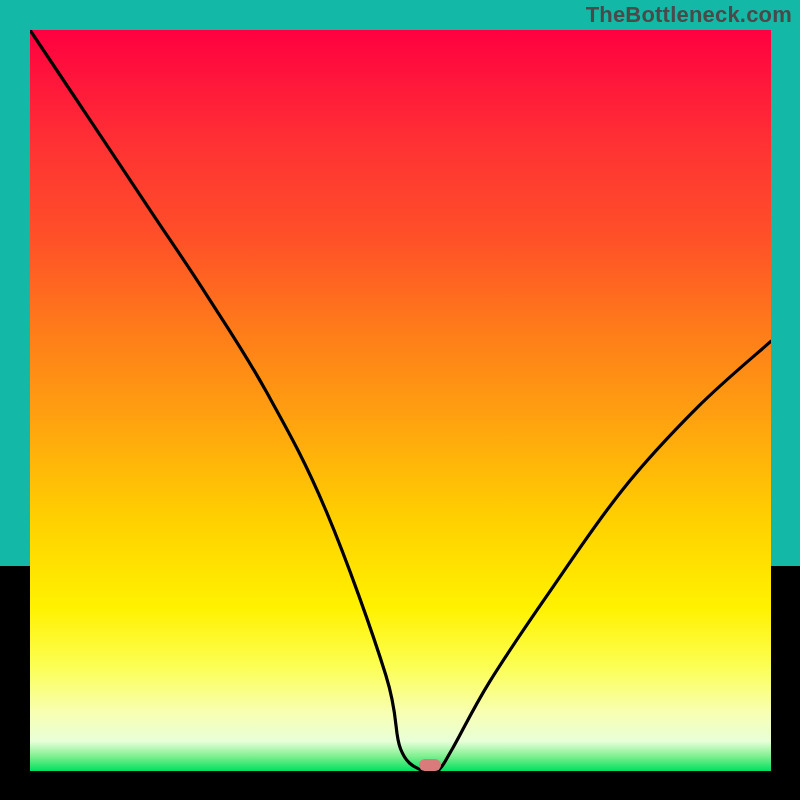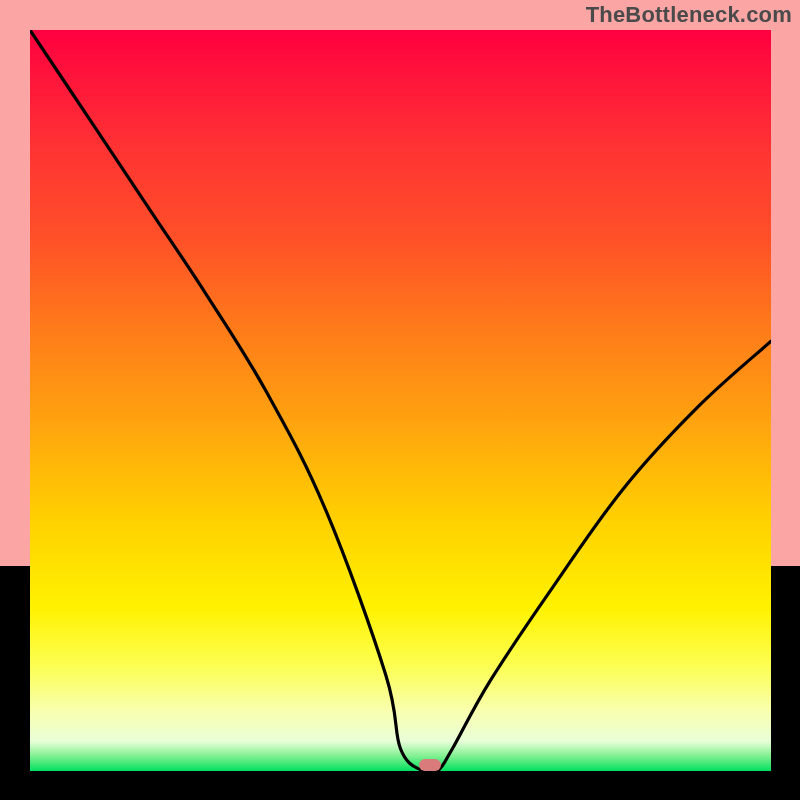--- a/index.html
+++ b/index.html
@@ -8,21 +8,21 @@
     width: 800px;
     height: 800px;
     background: #000;
     overflow: hidden;
     font-family: Arial, Helvetica, sans-serif;
   }
   .frame {
     position: relative;
     width: 800px;
     height: 566px;
-    background: #fca5a5;
+    background: #14b8a6;
   }
   .watermark {
     position: absolute;
     top: 2px;
     right: 8px;
     color: #4a4a4a;
     font-size: 22px;
     font-weight: bold;
     z-index: 10;
     letter-spacing: 0.2px;

